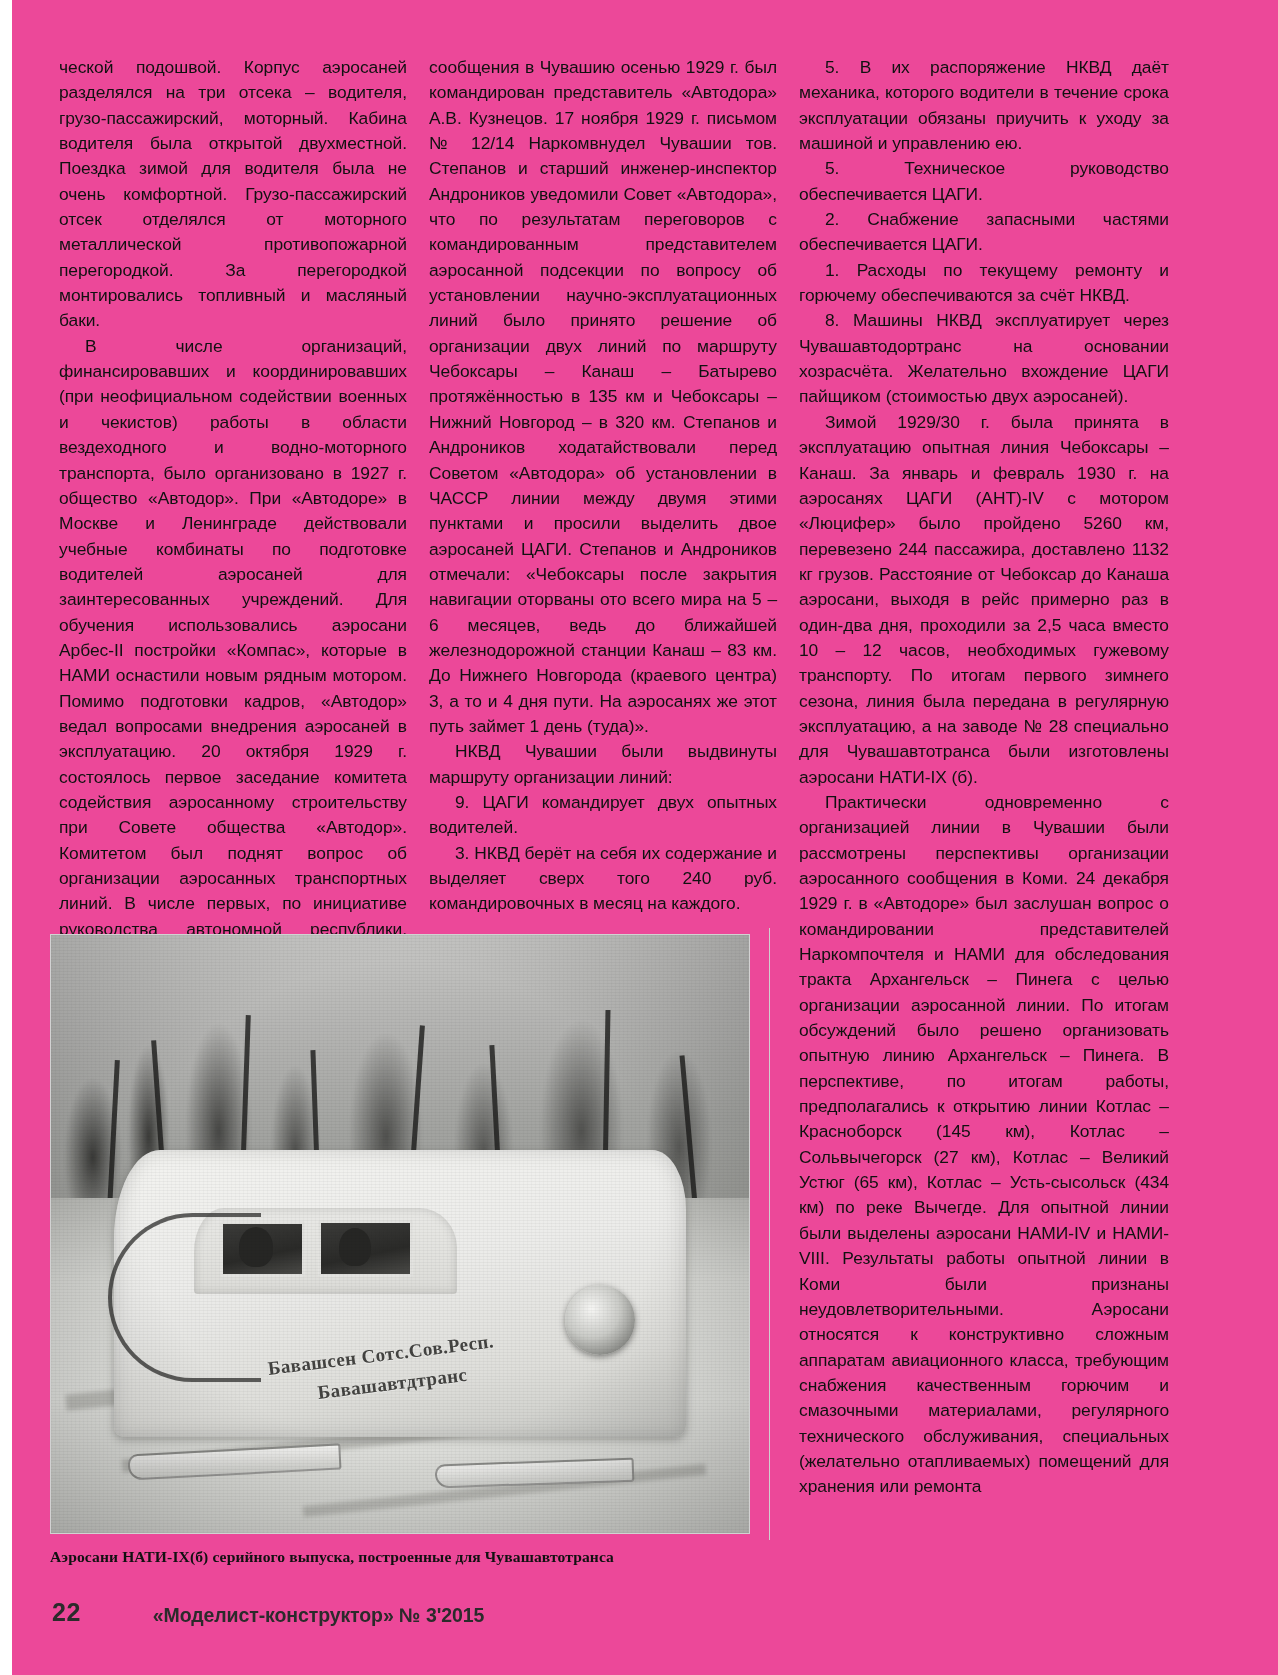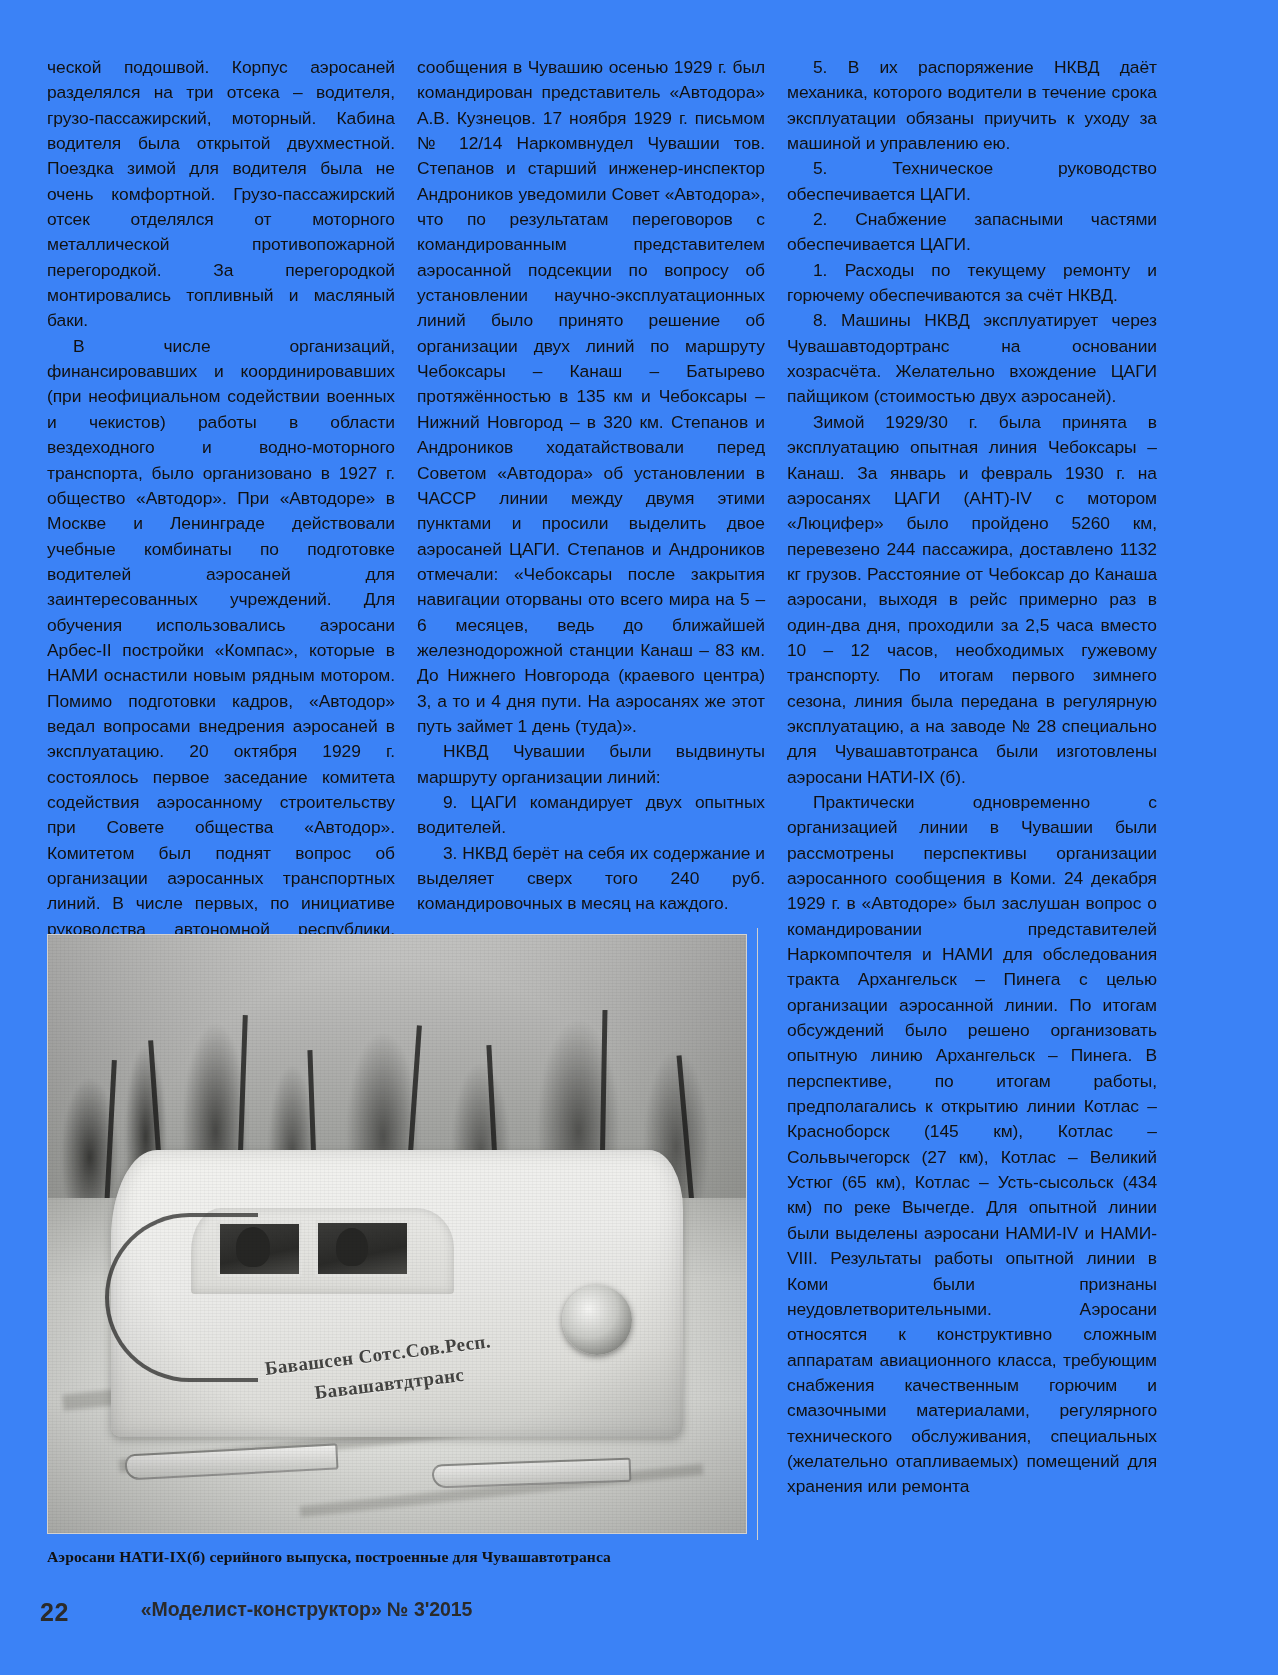--- a/index.html
+++ b/index.html
@@ -13,21 +13,22 @@
     height: 1675px;
     position: relative;
     font-family: "Liberation Sans", sans-serif;
     color: #111111;
     overflow: hidden;
   }
 
   .page {
     position: absolute;
     inset: 0;
-    background: #3b82f6;
+    background: #ec4899;
+    margin-left: 12px;
   }
 
   
   .columns {
     position: absolute;
     left: 47px;
     top: 55px;
     width: 1190px;
     display: flex;
     gap: 22px;
@@ -47,21 +48,21 @@
     text-justify: inter-word;
     letter-spacing: -0.05px;
     hyphens: manual;
     word-spacing: 0px;
   }
   p.body.indent { text-indent: 26px; }
 
   
   .figure {
     position: absolute;
-    left: 47px;
+    left: 38px;
     top: 934px;
     width: 628px;
   }
   .photo {
     position: relative;
     width: 700px;
     height: 600px;
     overflow: hidden;
     background: #8e8e8e;
     border: 1px solid #d2d2d2;
@@ -206,21 +207,21 @@
     color: #111;
     letter-spacing: 0.1px;
   }
 
   
   .footer {
     position: absolute;
     left: 40px;
     bottom: 48px;
     display: flex;
-    align-items: flex-start;
+    align-items: flex-end;
     gap: 72px;
   }
   .page-number {
     font-size: 25px;
     font-weight: bold;
     color: #2b2b2b;
     letter-spacing: 0.5px;
   }
   .journal-title {
     font-size: 19.5px;

